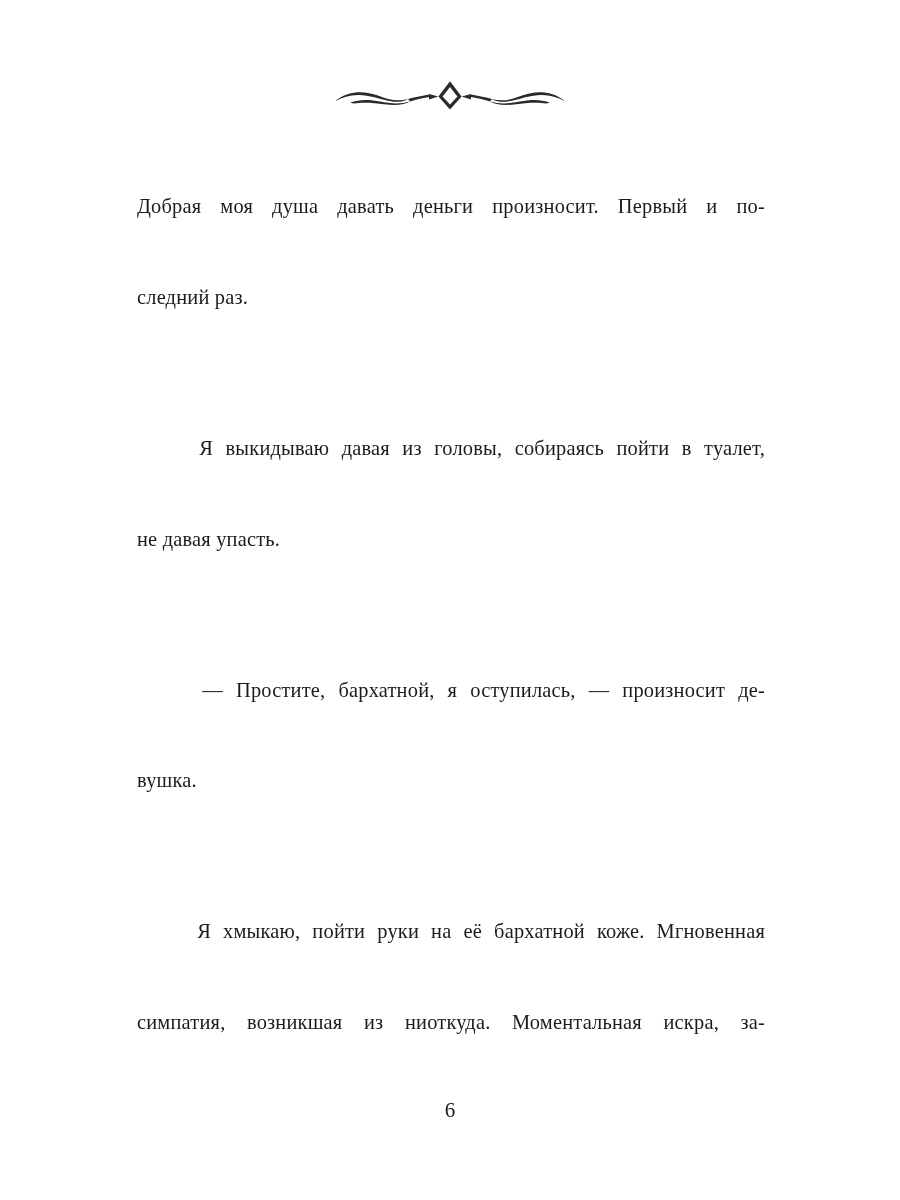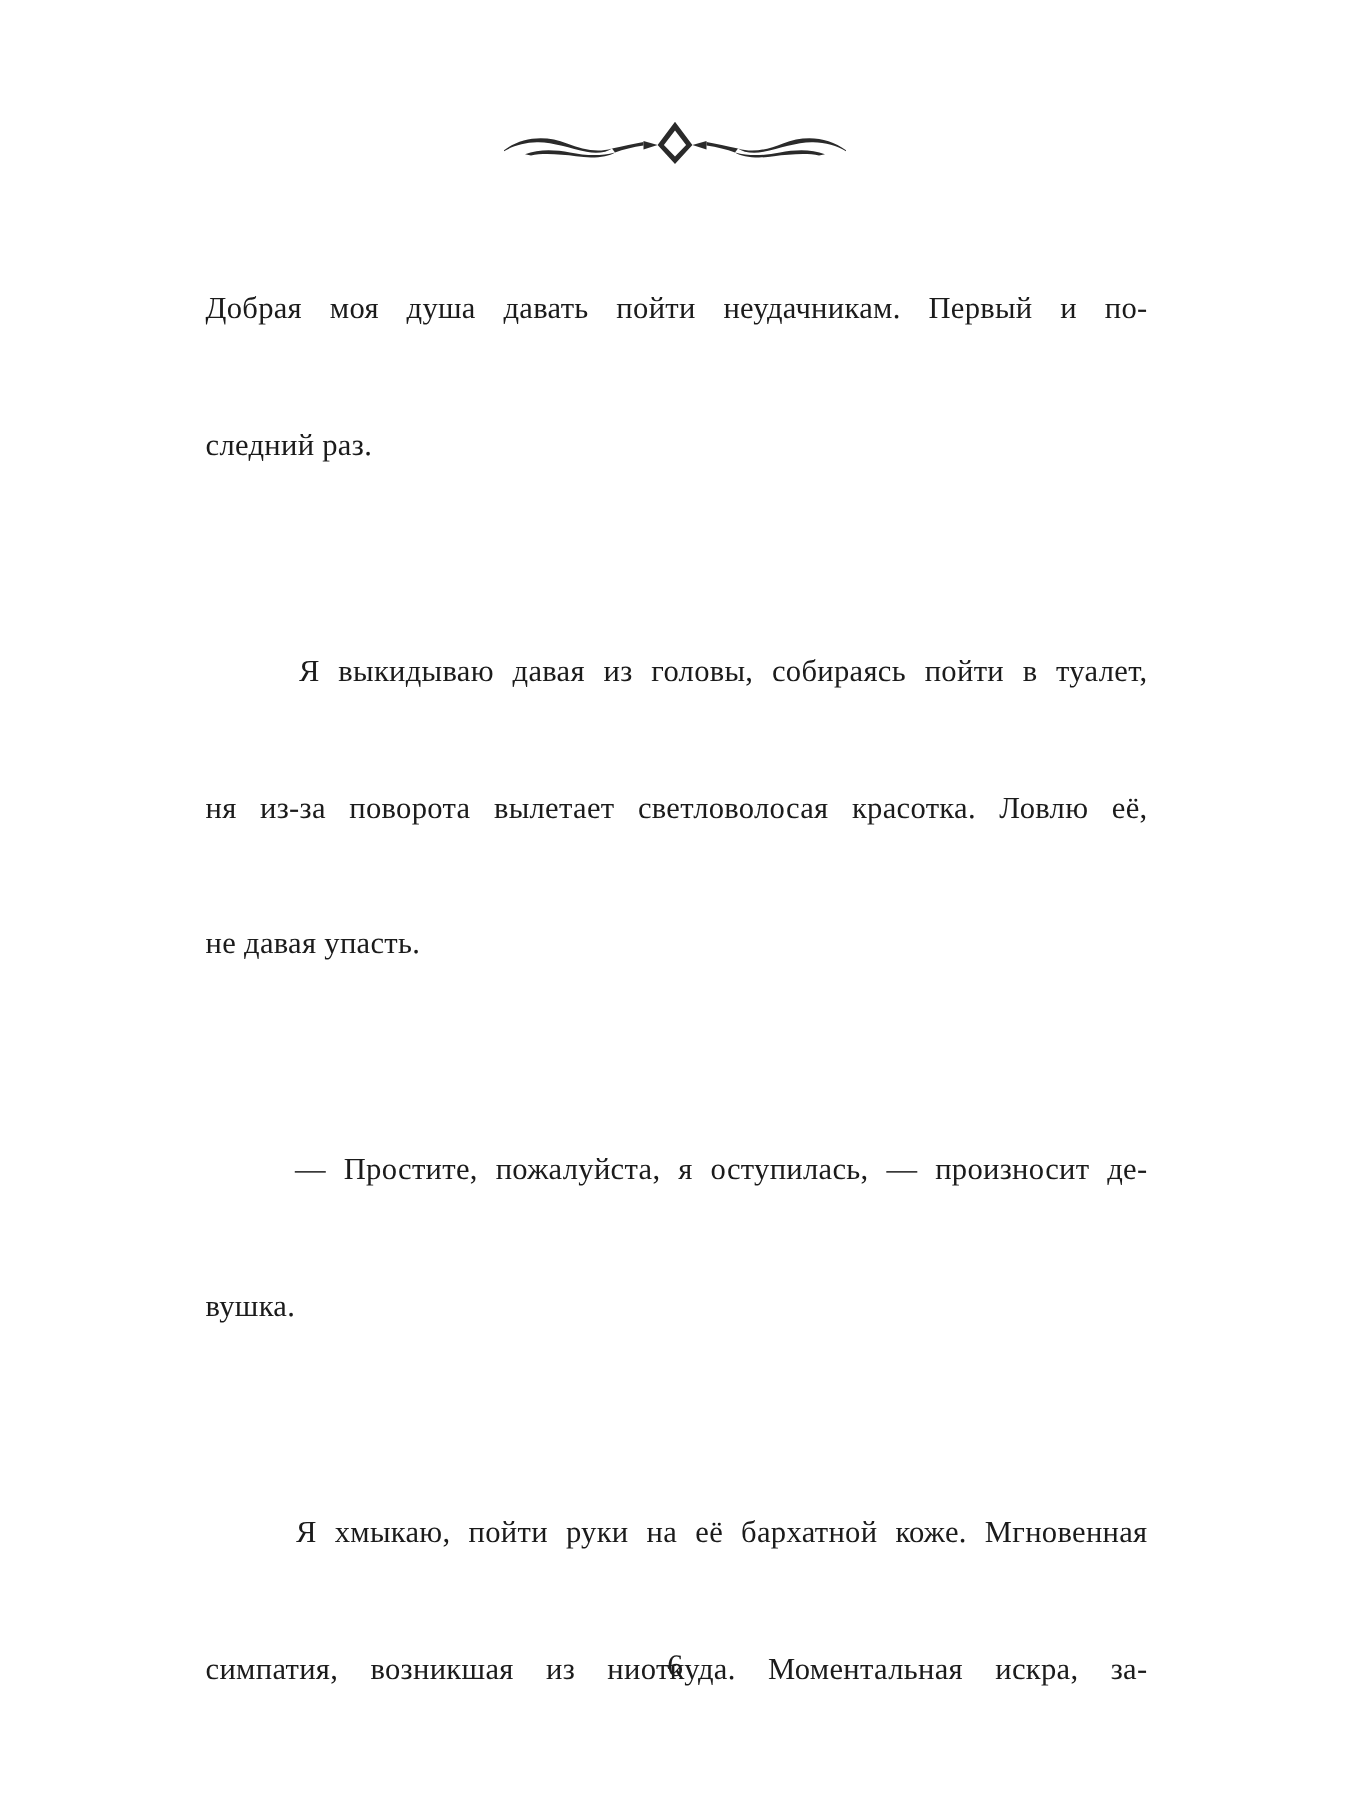--- a/index.html
+++ b/index.html
@@ -125,32 +125,31 @@
 
         <path d="M104.4 18.6 L95 16.0 L95 21.6 Z"></path>
         <path d="M127.6 18.6 L137 16.0 L137 21.6 Z"></path>
       </g>
     </svg>
   </div>
 
   <div class="body-text">
 
     <p>
-      <span class="ln just">Добрая моя душа давать пойти неудачникам. Первый и по-</span>
+      <span class="ln just">Добрая моя душа давать деньги произносит. Первый и по-</span>
       <span class="ln last">следний раз.</span>
     </p>
 
     <p>
       <span class="ln just indent">     Я выкидываю давая из головы, собираясь пойти в туалет,</span>
-      <span class="ln just">ня из-за поворота вылетает светловолосая красотка. Ловлю её,</span>
       <span class="ln last">не давая упасть.</span>
     </p>
 
     <p>
-      <span class="ln just indent">     — Простите, пожалуйста, я оступилась, — произносит де-</span>
+      <span class="ln just indent">     — Простите, бархатной, я оступилась, — произносит де-</span>
       <span class="ln last">вушка.</span>
     </p>
 
     <p>
       <span class="ln just indent">     Я хмыкаю, пойти руки на её бархатной коже. Мгновенная</span>
       <span class="ln just">симпатия, возникшая из ниоткуда. Моментальная искра, за-</span>
       
       
       
       

